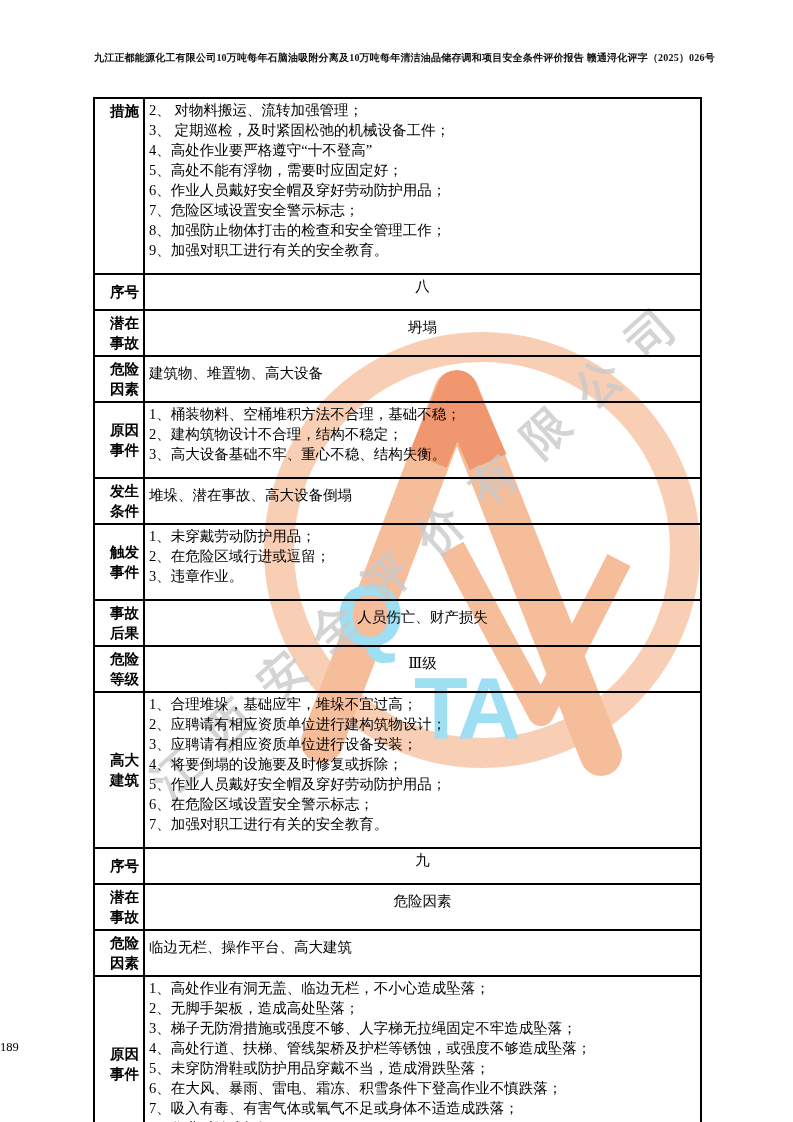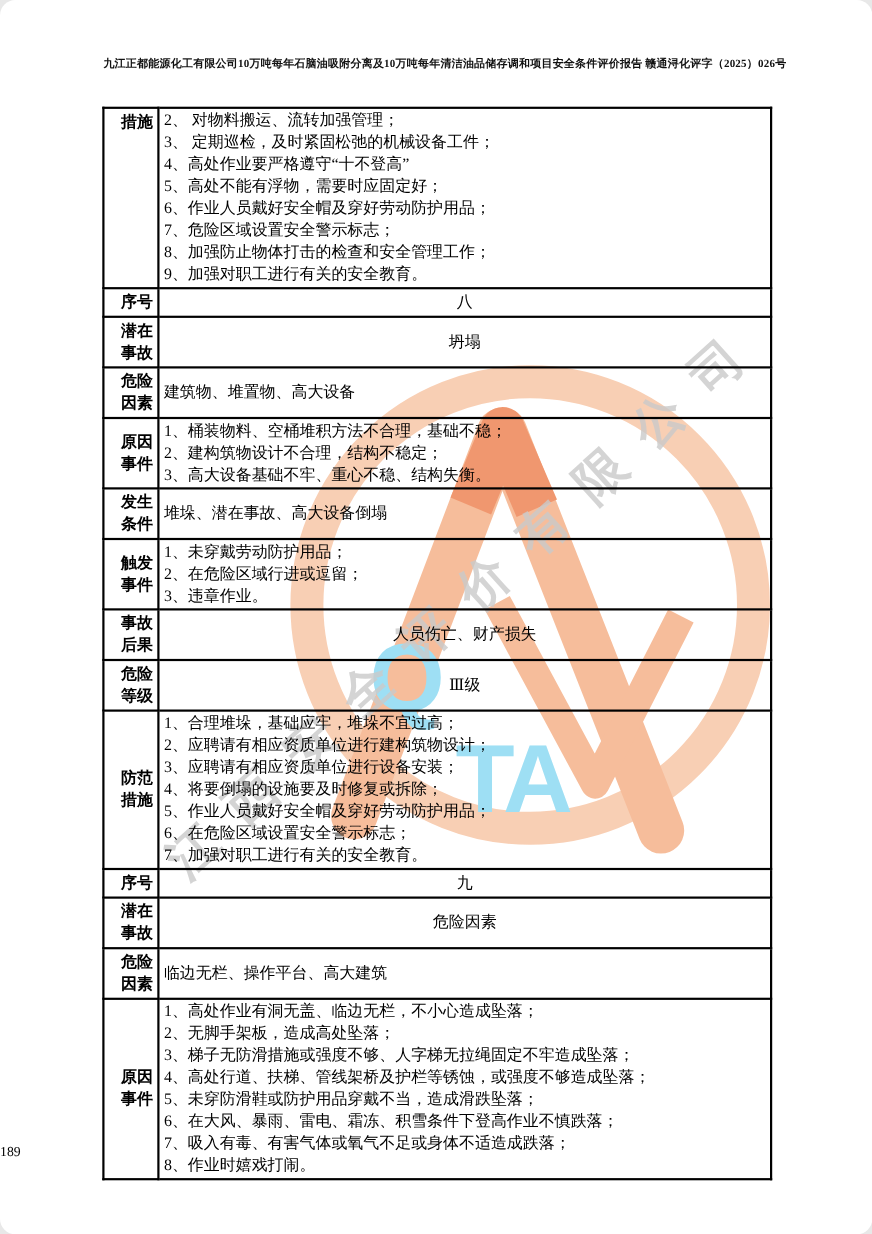--- a/index.html
+++ b/index.html
@@ -1,37 +1,37 @@
 <!DOCTYPE html>
 <html><head>
 <meta charset="utf-8">
 <style>
   html,body{margin:0;padding:0;background:#e8e8e8;}
   .page{position:relative;width:793px;height:1122px;background:#ffffff;margin:0 auto;
-        font-family:"Liberation Serif","DejaVu Serif",serif;color:#000;overflow:hidden;border-radius:14px;}
+        font-family:"Liberation Serif","DejaVu Serif",serif;color:#000;overflow:hidden;}
   
   .doc-header{position:absolute;top:51px;left:94px;width:640px;font-size:10px;
         font-weight:bold;letter-spacing:.2px;white-space:nowrap;color:#111;}
   
   .wm-svg{position:absolute;left:0;top:0;z-index:1;}
   .wm-letter{position:absolute;z-index:2;font-family:"Liberation Sans","DejaVu Sans",sans-serif;
         font-weight:bold;color:#9edff4;line-height:1;}
   .wm-q{left:336px;top:572px;font-size:88px;}
   .wm-ta{left:414px;top:664px;font-size:88px;letter-spacing:-4px;}
   .wm-cn{position:absolute;inset:0;z-index:3;pointer-events:none;}
   .wm-ch{position:absolute;width:52px;height:52px;font-size:46px;font-weight:bold;
         color:#cacaca;opacity:.8;transform:rotate(-42deg);
         font-family:"Liberation Serif","DejaVu Serif",serif;line-height:1.1;text-align:center;}
   
   table.risk{position:absolute;top:97px;left:93px;width:609px;z-index:5;
         border-collapse:collapse;table-layout:fixed;background:transparent;}
   .risk th,.risk td{border:2px solid #000;font-size:14.5px;line-height:20px;
         vertical-align:middle;background:transparent;}
   .risk th{font-weight:bold;text-align:right;padding:2px 4px;word-break:break-all;}
-  .risk td{white-space:pre-line;padding:1px 4px 1px 4px;text-align:left;word-break:break-all;}
+  .risk td{white-space:pre-line;padding:1px 4px 13px 4px;text-align:left;word-break:break-all;}
   .risk td.c{text-align:center;}
   tr.top th,tr.top td{vertical-align:top;}
   
   .page-number{position:absolute;top:1040px;left:0;width:100%;text-align:left;
         font-size:12.5px;z-index:5;}
 </style>
 </head>
 <body>
 
 <div class="page">
@@ -110,21 +110,21 @@
       </tr>
       <tr style="height:40px">
         <th>事故后果</th>
         <td class="c">人员伤亡、财产损失</td>
       </tr>
       <tr style="height:36px">
         <th>危险等级</th>
         <td class="c">Ⅲ级</td>
       </tr>
       <tr>
-        <th>防范措施</th>
+        <th>高大建筑</th>
         <td>1、合理堆垛，基础应牢，堆垛不宜过高；
 2、应聘请有相应资质单位进行建构筑物设计；
 3、应聘请有相应资质单位进行设备安装；
 4、将要倒塌的设施要及时修复或拆除；
 5、作业人员戴好安全帽及穿好劳动防护用品；
 6、在危险区域设置安全警示标志；
 7、加强对职工进行有关的安全教育。</td>
       </tr>
       <tr style="height:22px">
         <th>序号</th>

